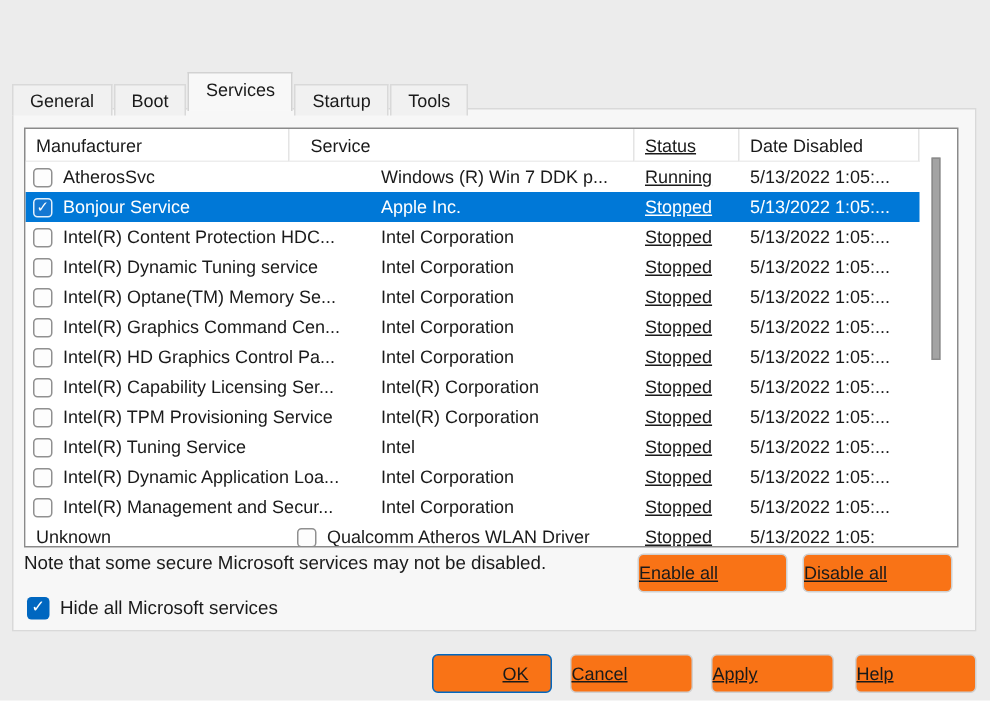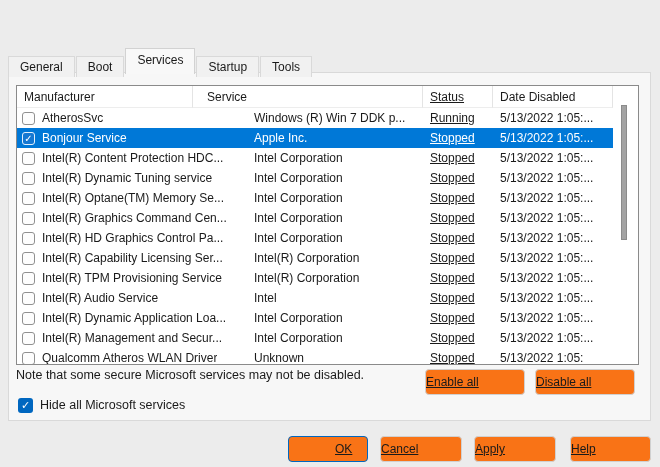--- a/index.html
+++ b/index.html
@@ -186,21 +186,21 @@
             <span class="cb"></span>
             <span class="svc-name">Intel(R) TPM Provisioning Service</span>
           </div>
           <div class="cell c2">Intel(R) Corporation</div>
           <div class="cell c3">Stopped</div>
           <div class="cell c4">5/13/2022 1:05:...</div>
         </div>
         <div class="lv-row">
           <div class="cell c1">
             <span class="cb"></span>
-            <span class="svc-name">Intel(R) Audio Service</span>
+            <span class="svc-name">Intel(R) Tuning Service</span>
           </div>
           <div class="cell c2">Intel</div>
           <div class="cell c3">Stopped</div>
           <div class="cell c4">5/13/2022 1:05:...</div>
         </div>
         <div class="lv-row">
           <div class="cell c1">
             <span class="cb"></span>
             <span class="svc-name">Intel(R) Dynamic Application Loa...</span>
           </div>
@@ -211,25 +211,25 @@
         <div class="lv-row">
           <div class="cell c1">
             <span class="cb"></span>
             <span class="svc-name">Intel(R) Management and Secur...</span>
           </div>
           <div class="cell c2">Intel Corporation</div>
           <div class="cell c3">Stopped</div>
           <div class="cell c4">5/13/2022 1:05:...</div>
         </div>
         <div class="lv-row">
+          <div class="cell c2">Unknown</div>
           <div class="cell c1">
             <span class="cb"></span>
             <span class="svc-name">Qualcomm Atheros WLAN Driver</span>
           </div>
-          <div class="cell c2">Unknown</div>
           <div class="cell c3">Stopped</div>
           <div class="cell c4">5/13/2022 1:05:</div>
         </div>
       </div>
     <div class="lv-scrolltrack">
       <div class="lv-thumb"></div>
     </div>
   </div>
 
   <div class="note">Note that some secure Microsoft services may not be disabled.</div>

